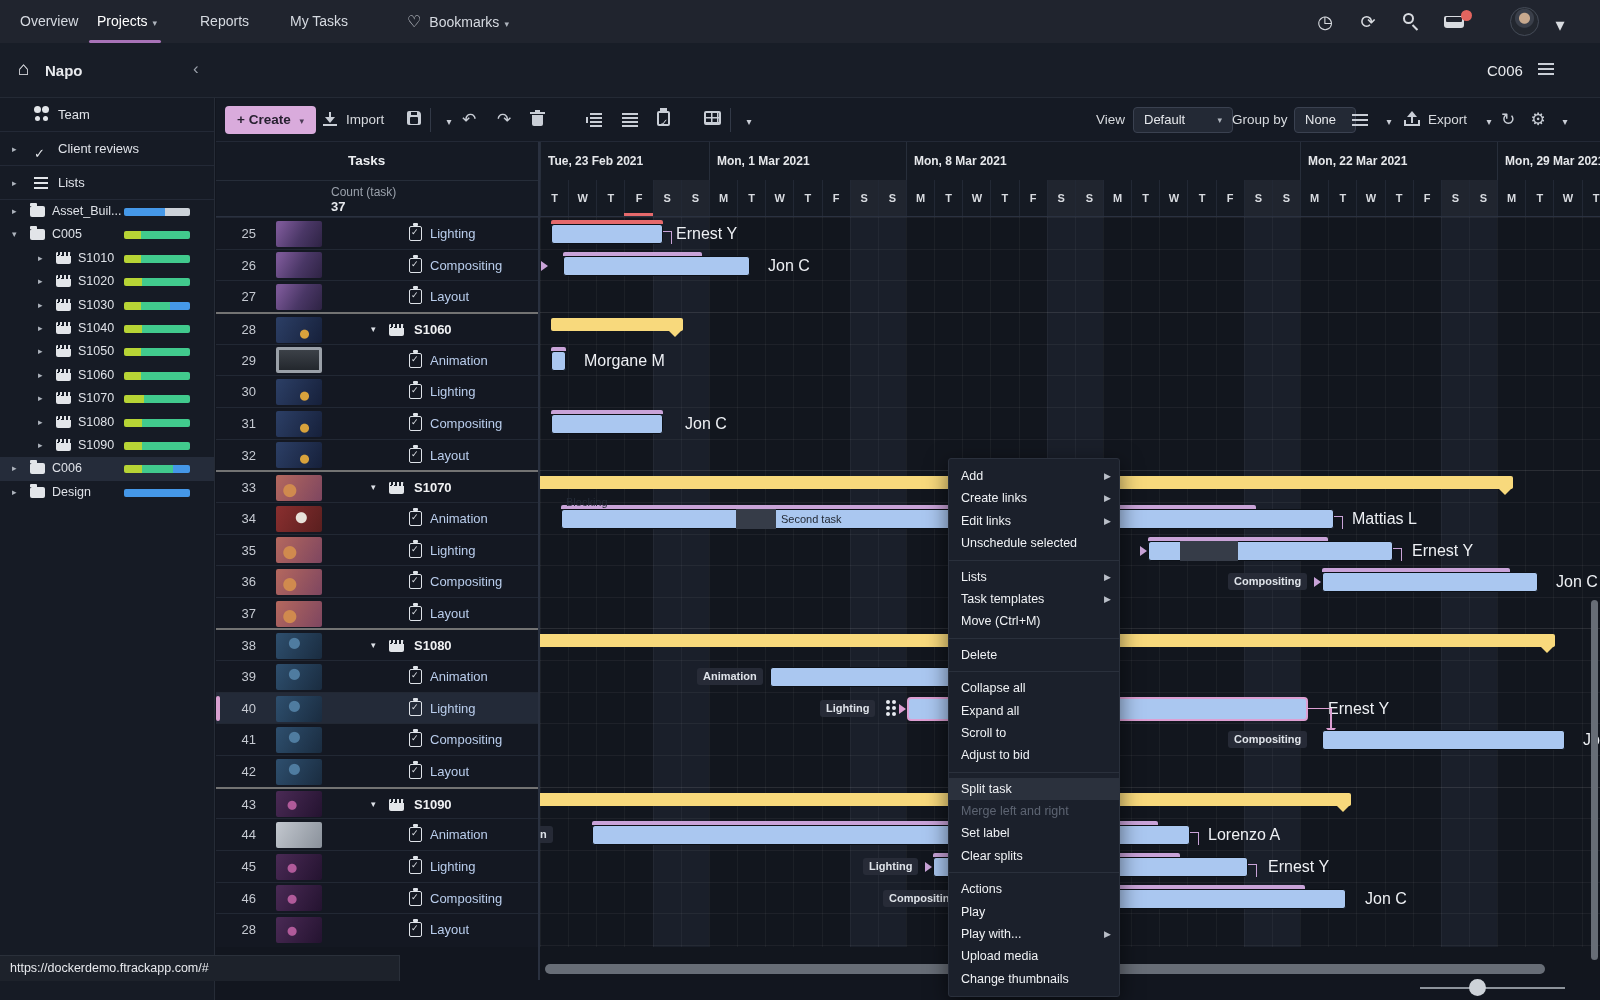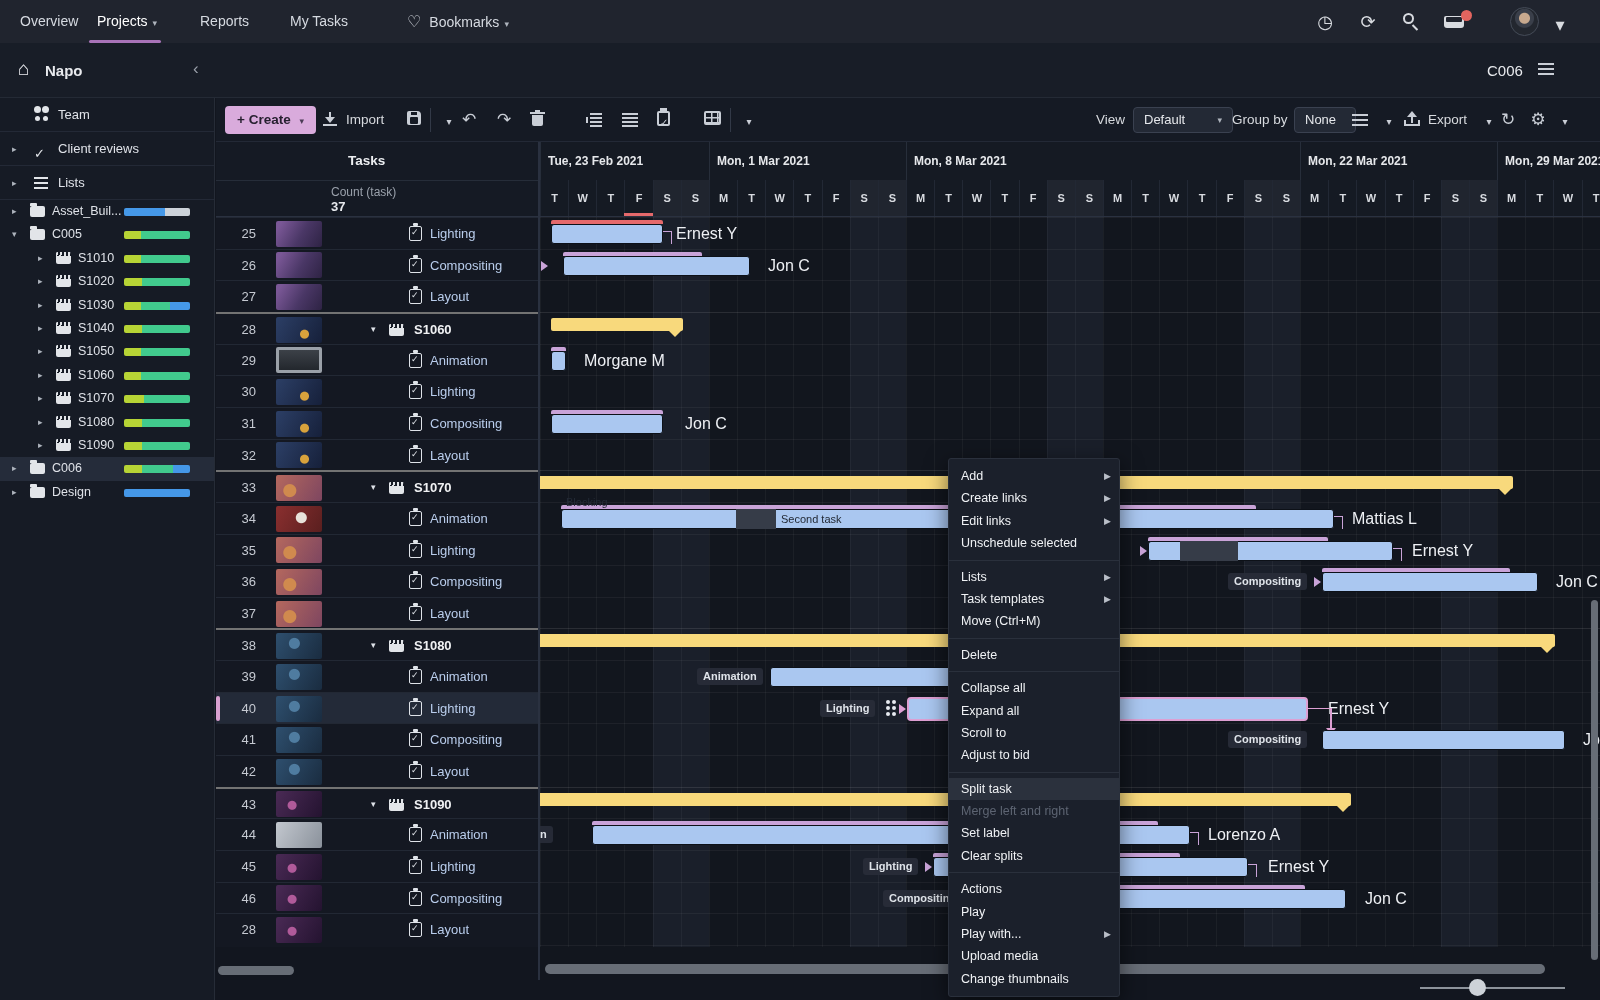--- a/index.html
+++ b/index.html
@@ -722,13 +722,14 @@
       <div class="mi">Set label</div>
       <div class="mi">Clear splits</div>
       <div class="mdiv"></div>
       <div class="mi">Actions</div>
       <div class="mi">Play</div>
       <div class="mi">Play with...<span class="sub">▶</span></div>
       <div class="mi">Upload media</div>
       <div class="mi">Change thumbnails</div>
     </div>
 
+  <div id="statusbar">https://dockerdemo.ftrackapp.com/#</div>
 </div>
 
 </body></html>

